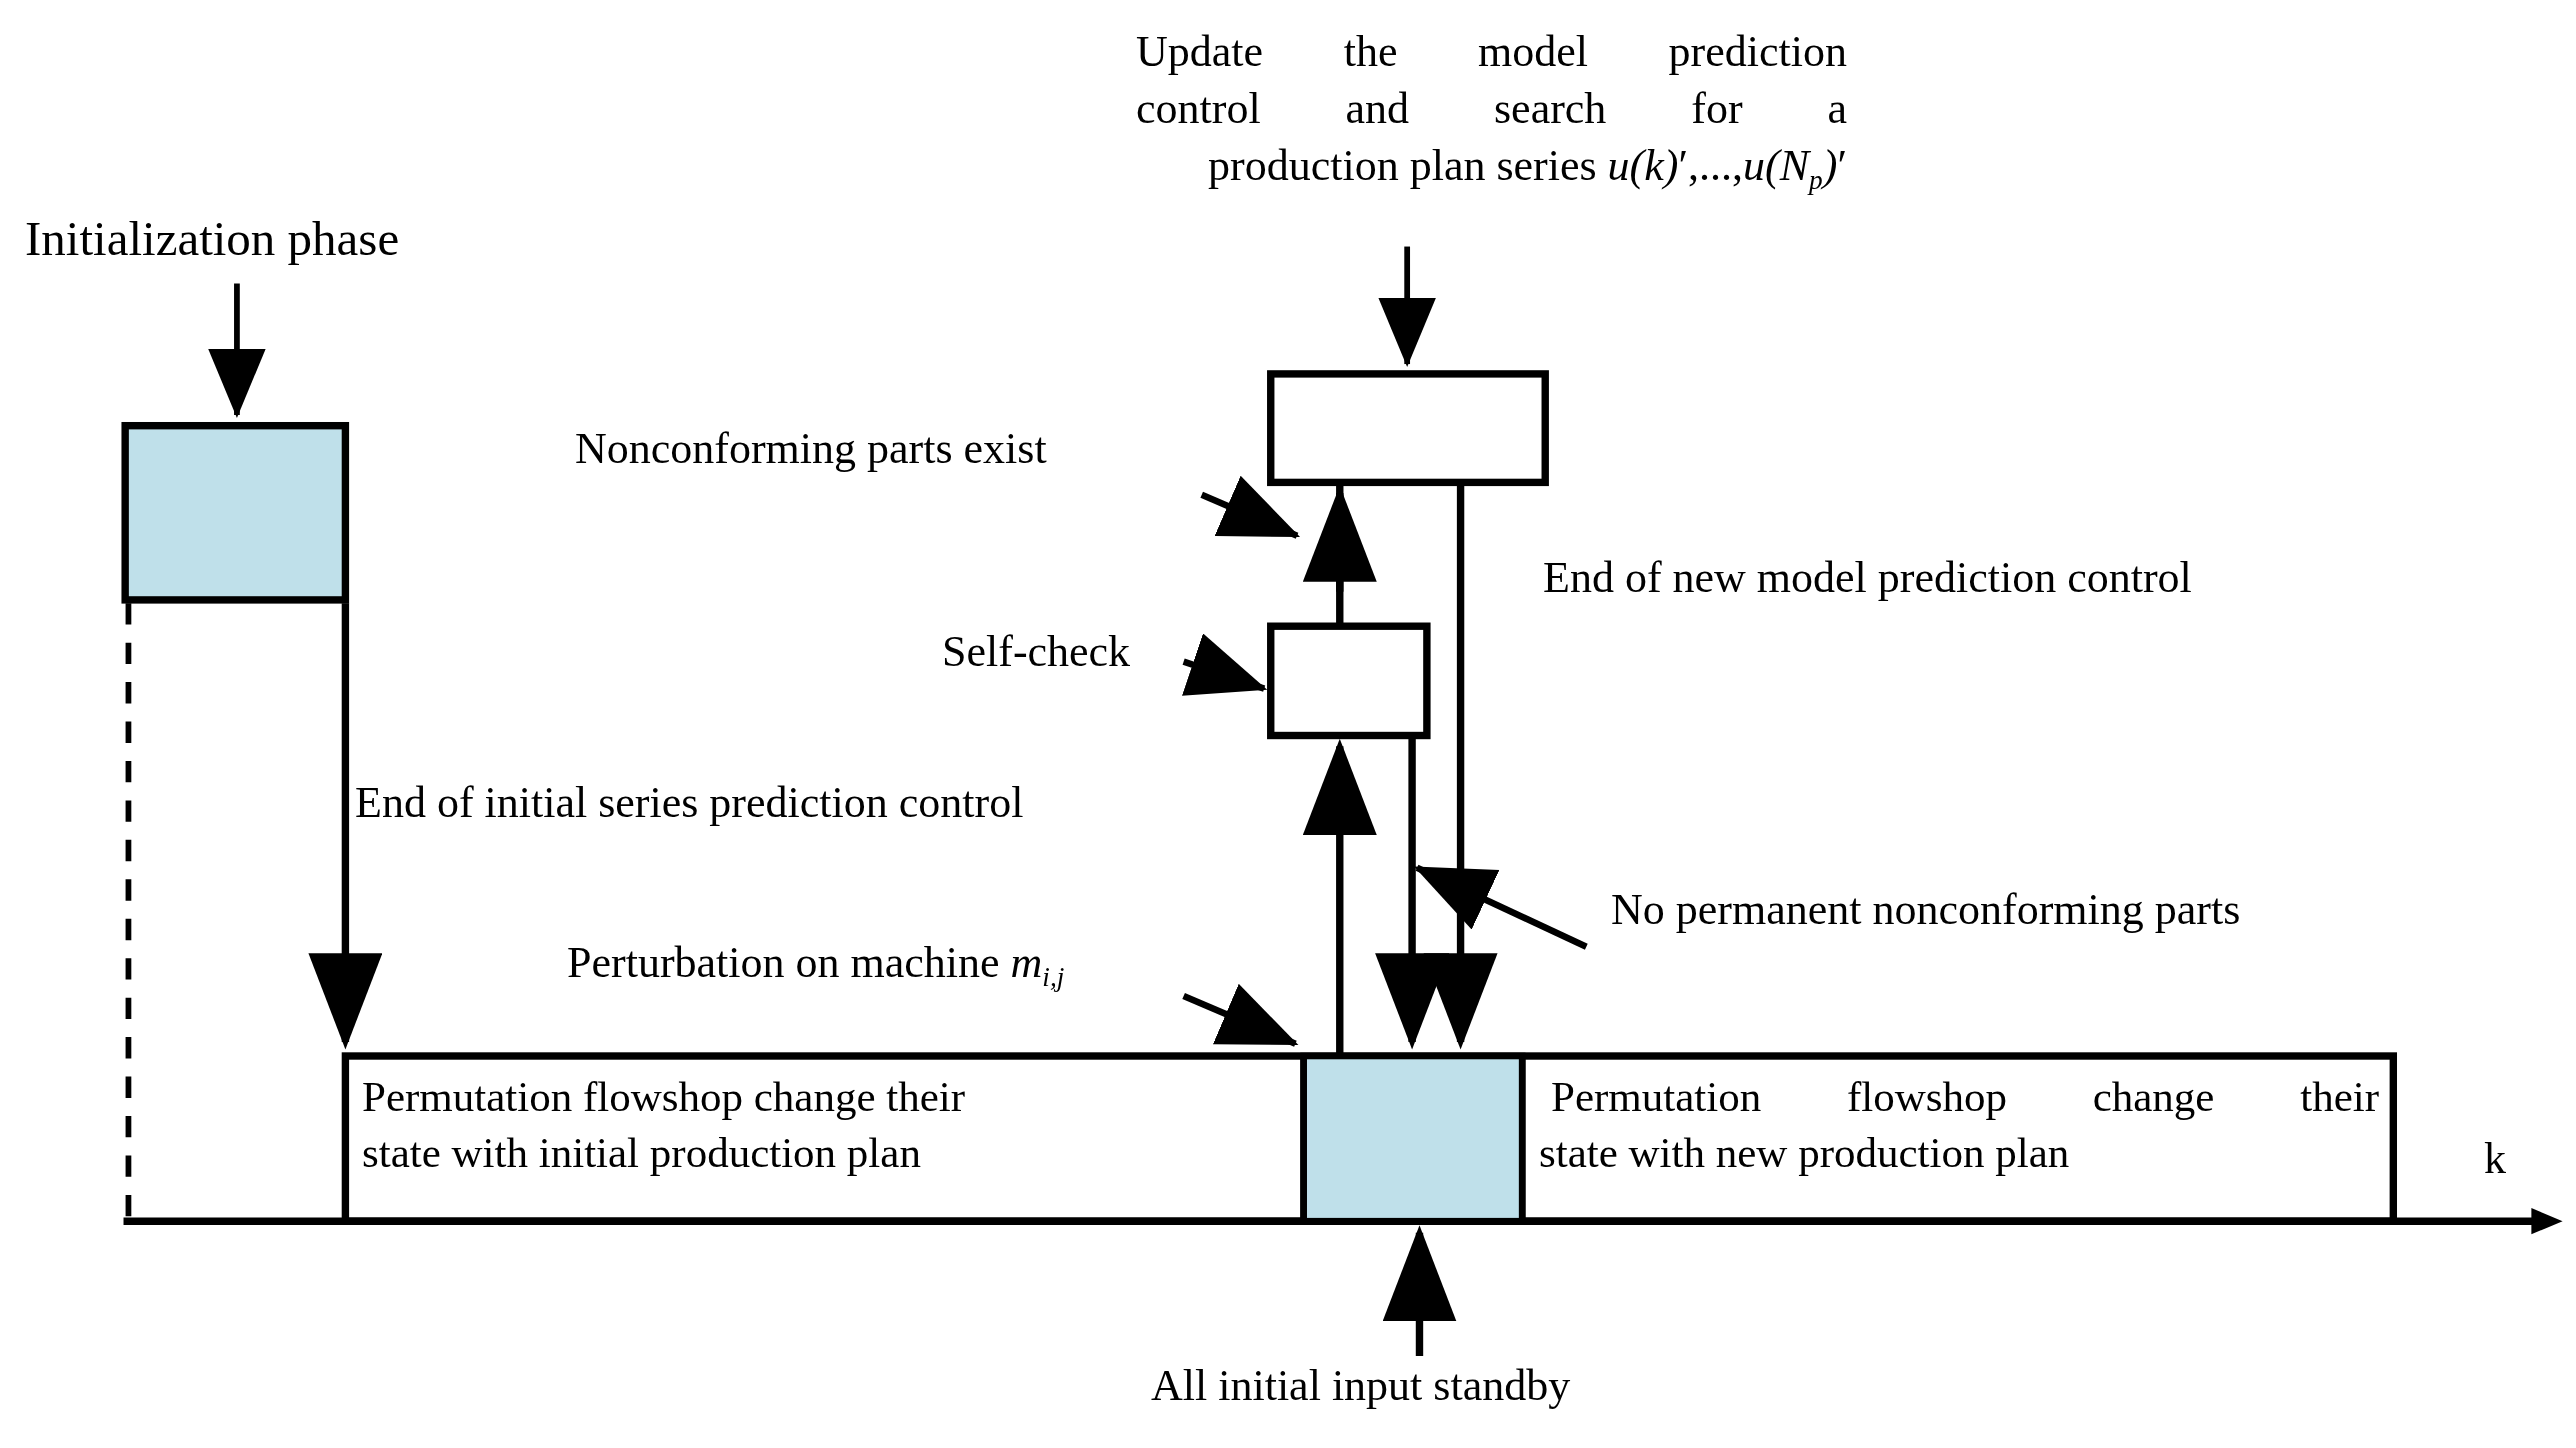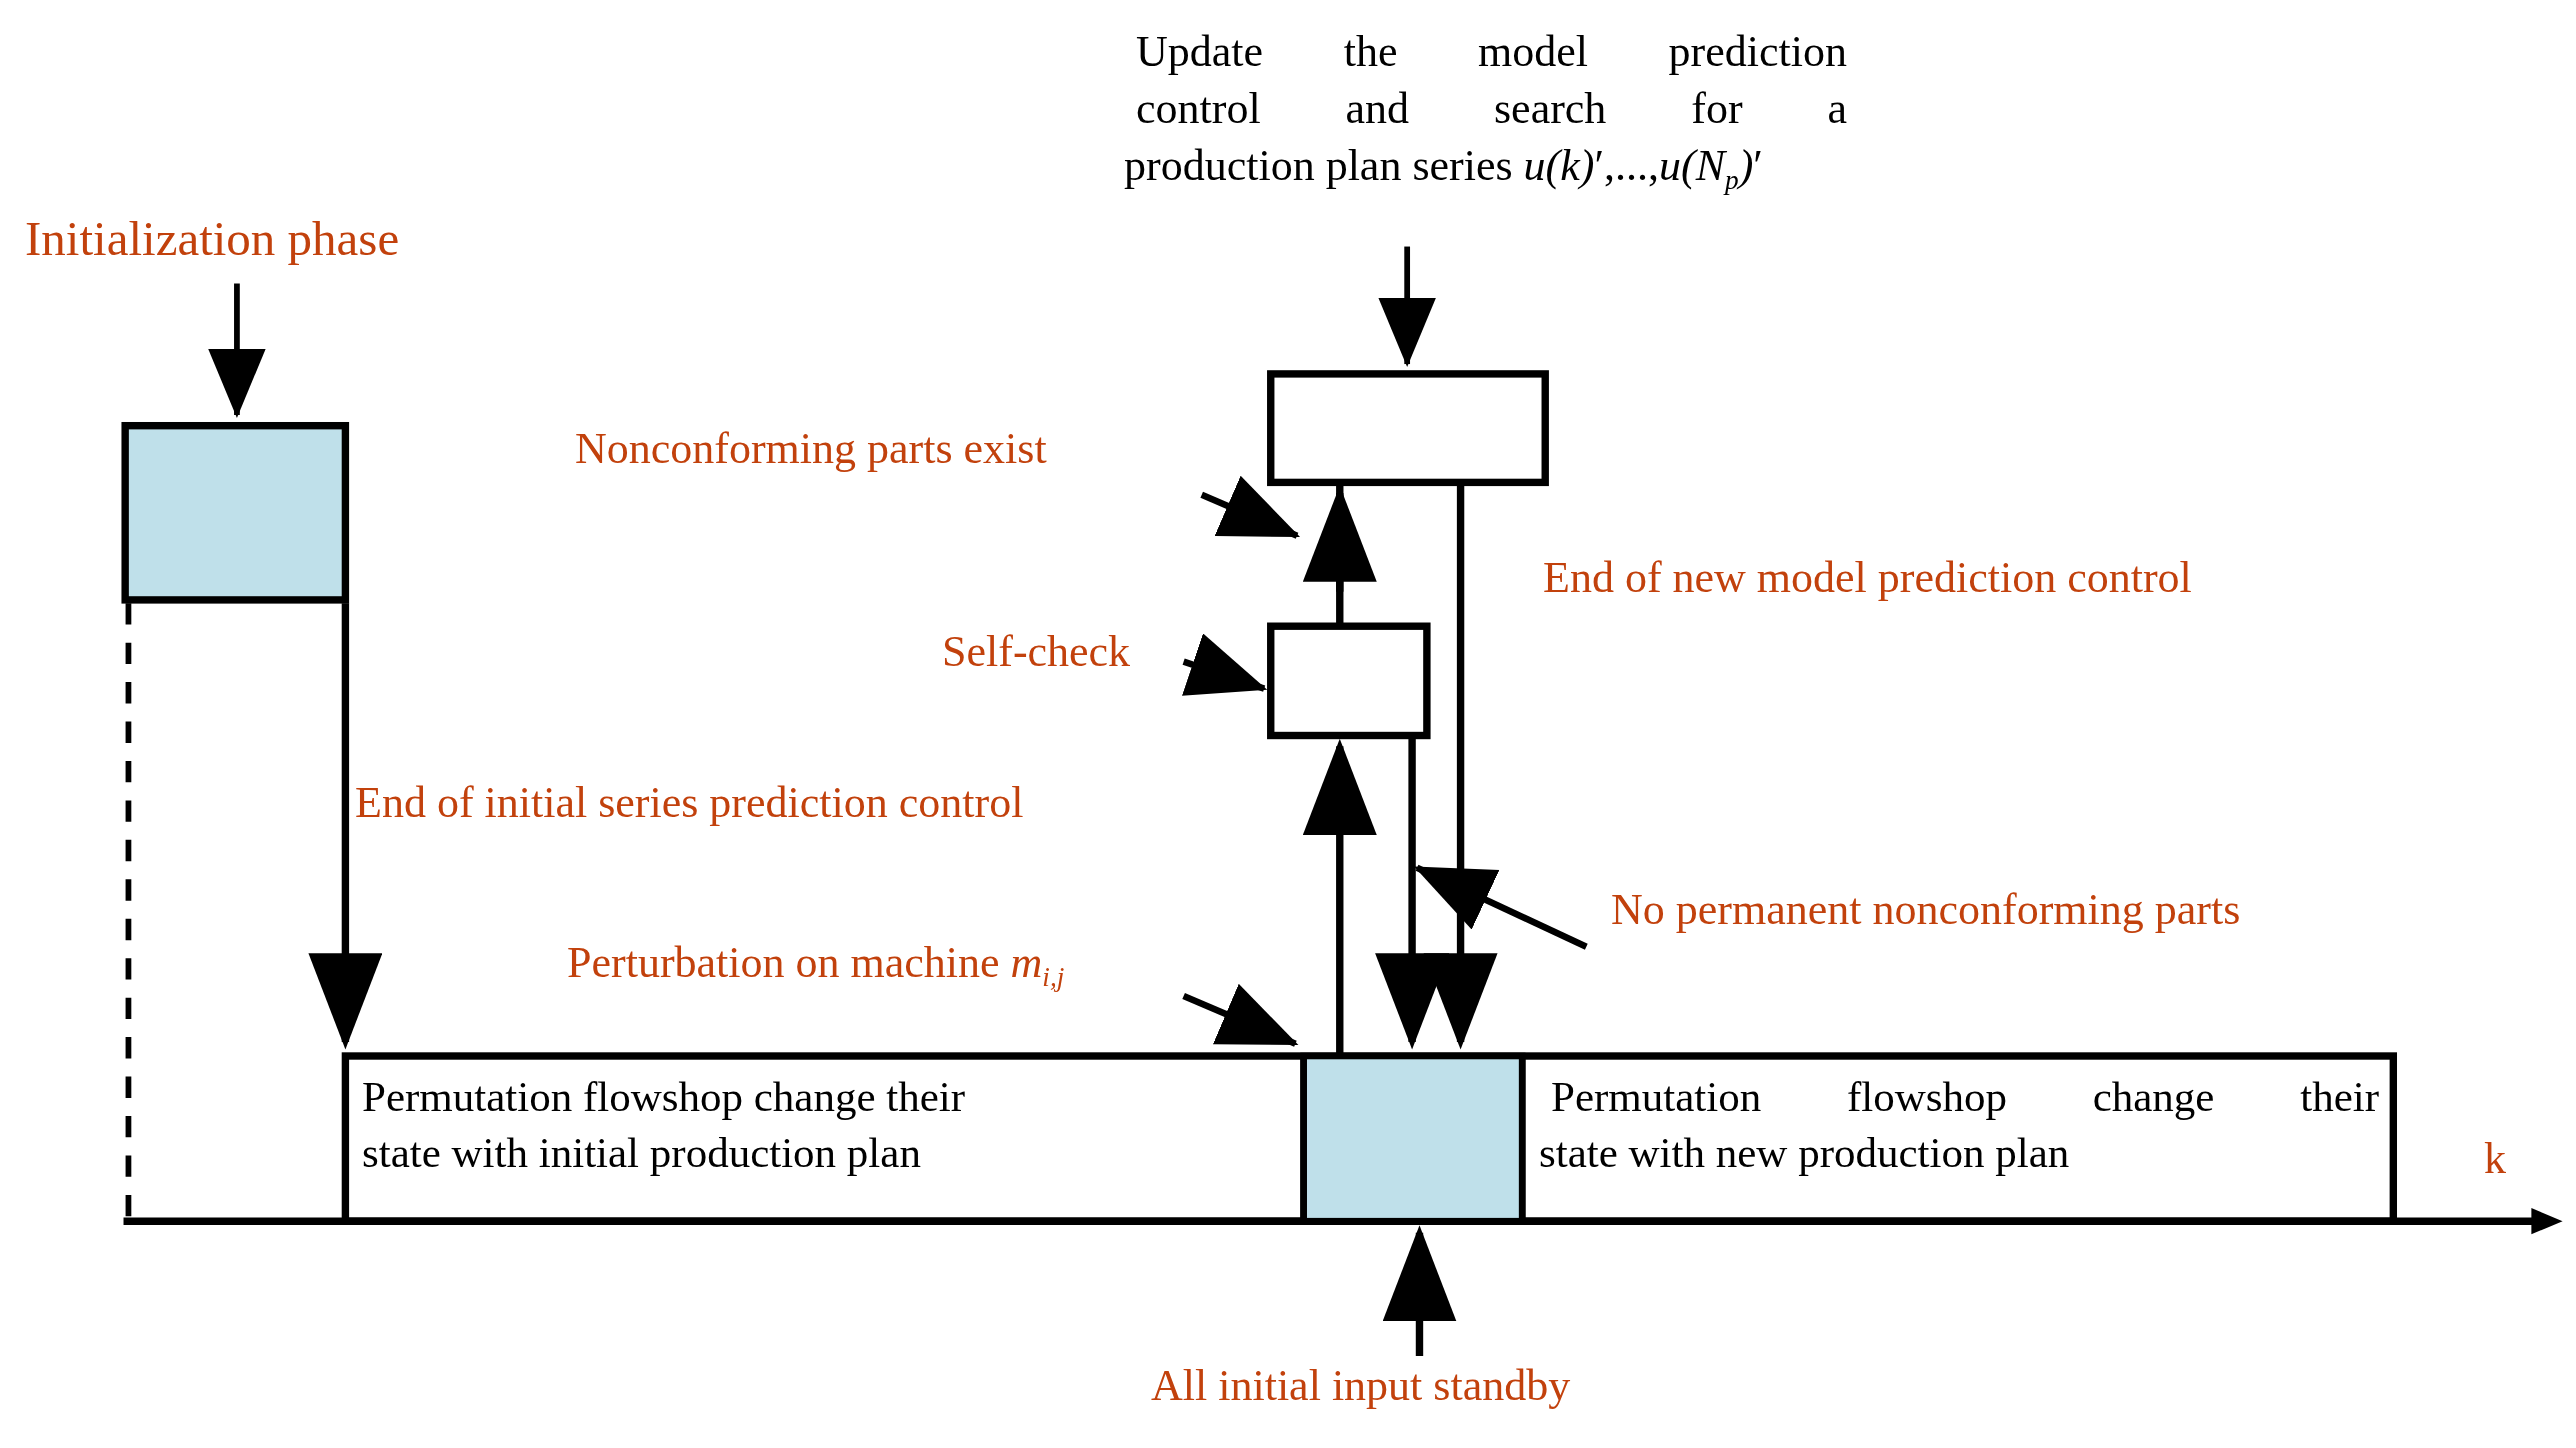--- a/index.html
+++ b/index.html
@@ -4,21 +4,21 @@
 <style>
   html,body{margin:0;padding:0;background:#ffffff;}
   body{
     width:2576px;height:1448px;
     font-family:"Liberation Serif","DejaVu Serif",serif;
     color:#000;
     overflow:hidden;
   }
   #stage{position:relative;width:2576px;height:1448px;background:#fff;}
   svg.layer{position:absolute;left:0;top:0;width:2576px;height:1448px;}
-  .lbl{position:absolute;color:#c2410c;font-family:"Liberation Serif","DejaVu Serif",serif;}
+  .lbl{position:absolute;color:#000000;font-family:"Liberation Serif","DejaVu Serif",serif;}
   .t-title{font-size:49px;line-height:1.18;white-space:nowrap;}
   .t-note{font-size:44px;line-height:1.2;white-space:nowrap;}
   .t-axis{font-size:44px;}
   .just{text-align:justify;text-align-last:justify;margin-left:12px;}
   .barcell{position:absolute;font-size:43px;line-height:1.30;}
   .mi{font-style:italic;}
   .sub{font-size:0.62em;vertical-align:-0.32em;font-style:italic;}
   .prime{font-style:normal;}
 </style>
 </head>
@@ -87,21 +87,21 @@
     <line x1="1440" y1="1212" x2="1576" y2="1270" stroke="#000" stroke-width="8" marker-end="url(#ah)"></line>
 
     <line x1="1727" y1="1650" x2="1727" y2="1500" stroke="#000" stroke-width="9" marker-end="url(#ahs)"></line>
   </svg>
 
   <div class="lbl t-title" style="left:25px; top:210px;">Initialization phase</div>
 
   <div style="position:absolute; left:1124px; top:23px; width:723px; font-size:44px; line-height:1.30;">
     <div class="just">Update the model prediction</div>
     <div class="just">control and search for a</div>
-    <div style="white-space:nowrap;">
+    <div style="white-space:nowrap;text-align:right;">
       <span>production plan  series </span><span class="mi">u</span><span class="mi">(k)</span><span class="prime">′</span><span>,...,</span><span class="mi">u</span><span class="mi">(N</span><span class="sub">p</span><span class="mi">)</span><span class="prime">′</span>
     </div>
   </div>
 
   <div class="lbl t-note" style="left:575px; top:423px;">Nonconforming parts exist</div>
 
   <div class="lbl t-note" style="left:942px; top:626px;">Self-check</div>
 
   <div class="lbl t-note" style="left:1507px; top:552px;margin-left:36px;">End of new model prediction control</div>
 

